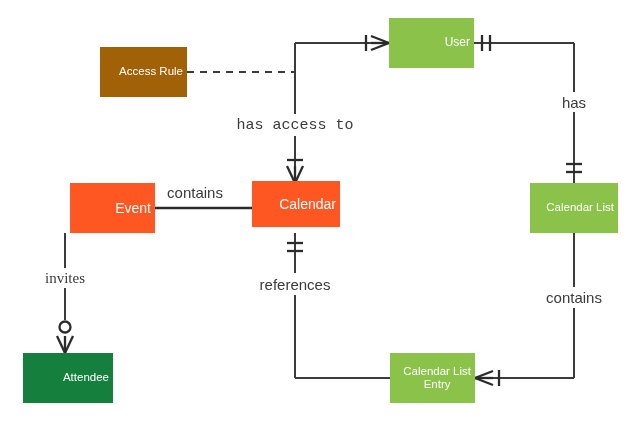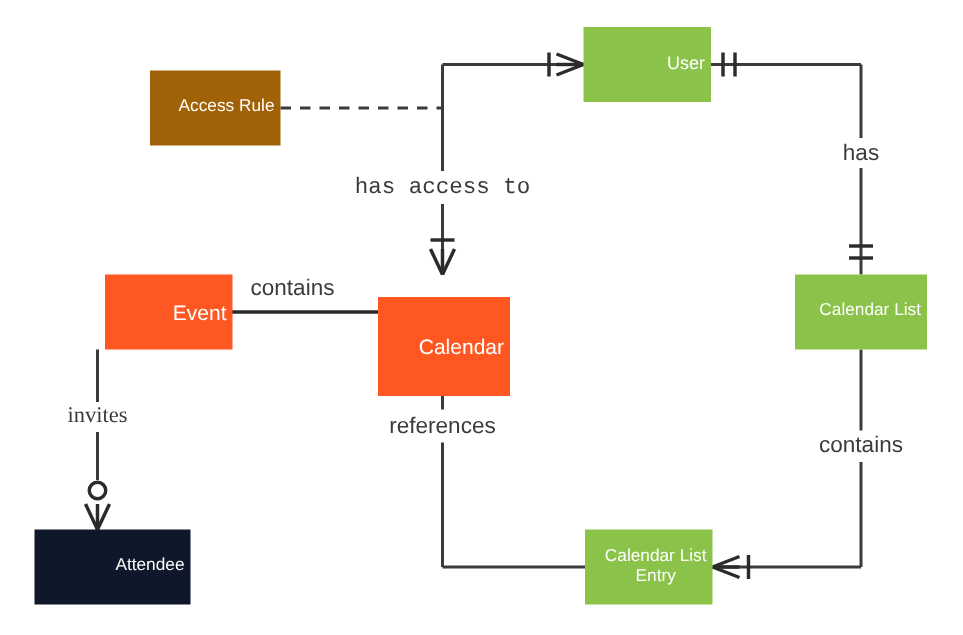--- a/index.html
+++ b/index.html
@@ -158,42 +158,42 @@
       <path class="notation" d="M 65 353 L 73 336"></path>
       <path class="notation" d="M 65 353 L 65 336"></path>
     </g>
 
   </svg>
 
   <div class="entity-box" style="left:23px; top:183px; width:85px; height:50px; background:#ff5722; font-size:14px;margin-left:47px;">
     <span class="entity-label">Event</span>
   </div>
 
-  <div class="entity-box" style="left:252px; top:198px; width:88px; height:66px; background:#ff5722; font-size:14px;">
+  <div class="entity-box" style="left:252px; top:181px; width:88px; height:46px; background:#ff5722; font-size:14px;">
     <span class="entity-label">Calendar</span>
   </div>
 
   <div class="entity-box" style="left:389px; top:18px; width:85px; height:50px; background:#8bc34a; font-size:12px;">
     <span class="entity-label">User</span>
   </div>
 
   <div class="entity-box" style="left:100px; top:47px; width:87px; height:50px; background:#a16207; font-size:11.5px;">
     <span class="entity-label">Access Rule</span>
   </div>
 
   <div class="entity-box" style="left:530px; top:183px; width:88px; height:50px; background:#8bc34a; font-size:11.5px;">
     <span class="entity-label">Calendar List</span>
   </div>
 
   <div class="entity-box" style="left:390px; top:353px; width:85px; height:50px; background:#8bc34a; font-size:11.5px;">
     <span class="entity-label">Calendar List
 Entry</span>
   </div>
 
-  <div class="entity-box" style="left:23px; top:353px; width:104px; height:50px; background:#0f172a; font-size:11.5px;">
+  <div class="entity-box" style="left:23px; top:353px; width:90px; height:50px; background:#15803d; font-size:11.5px;">
     <span class="entity-label">Attendee</span>
   </div>
 
   <div class="edge-label" style="left:195px; top:192px;">contains</div>
 
   <div class="edge-label" style="left:295px; top:125px;font-family:Liberation Mono, monospace;">has access to</div>
 
   <div class="edge-label" style="left:574px; top:102px;">has</div>
 
   <div class="edge-label" style="left:295px; top:284px;text-align:right;">references</div>

